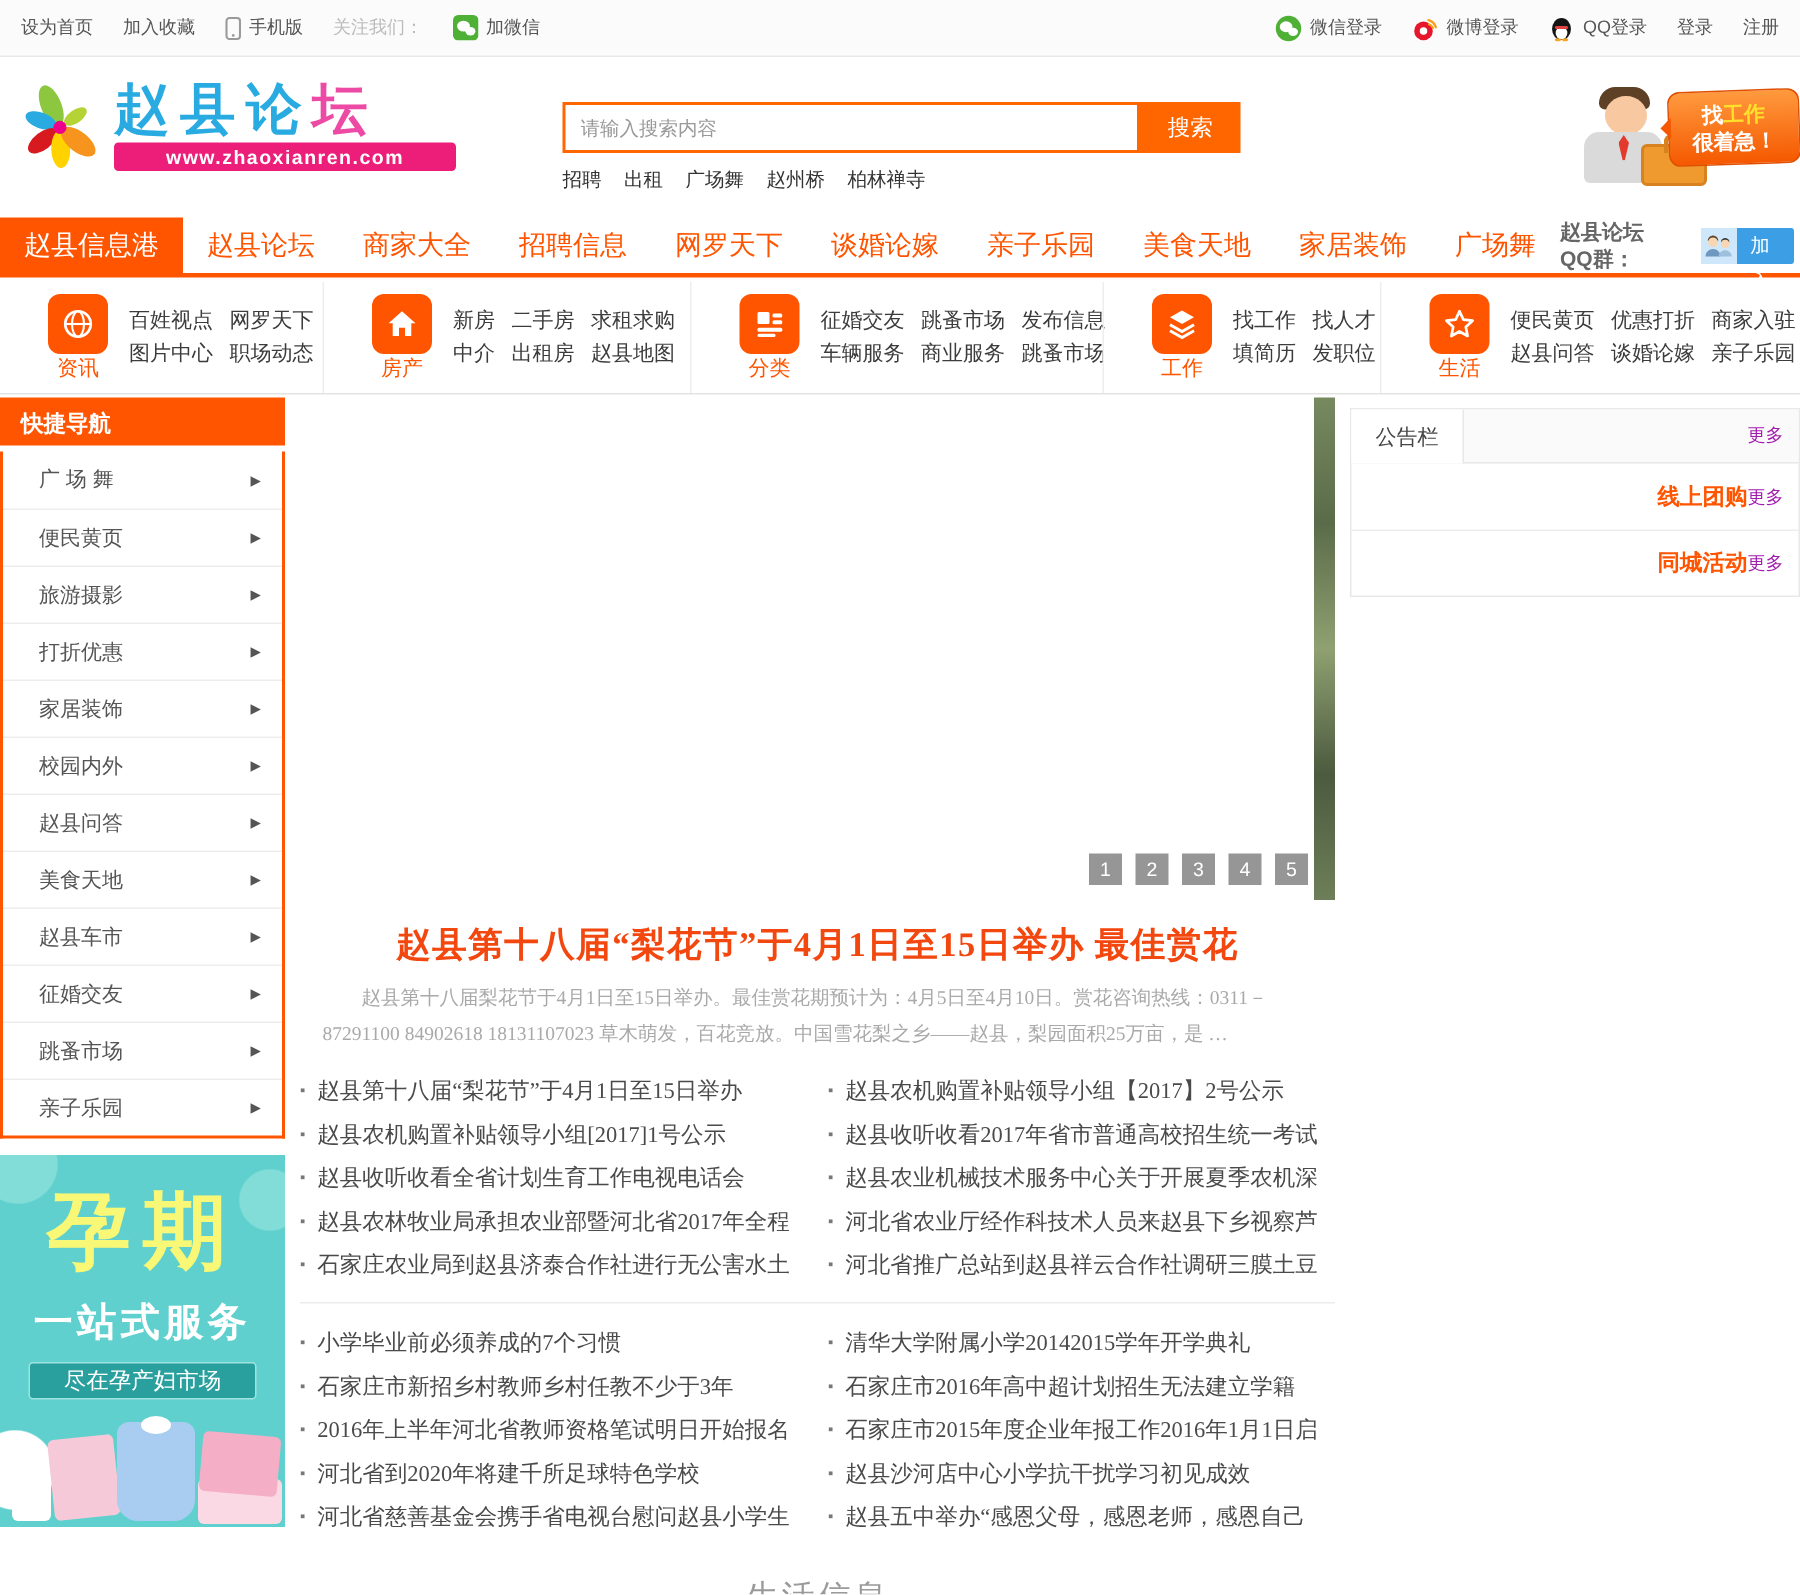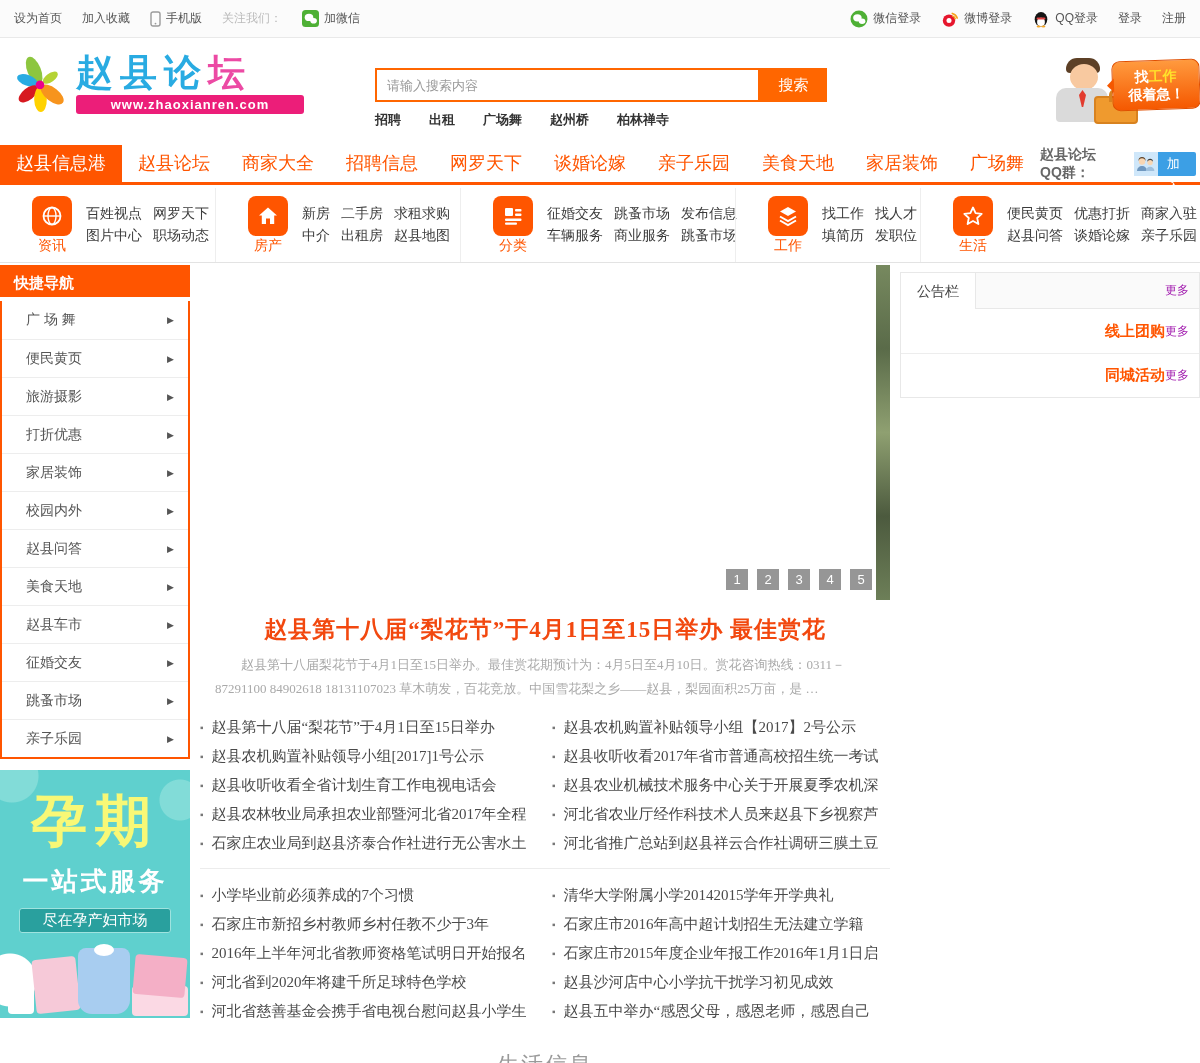--- a/index.html
+++ b/index.html
@@ -24,21 +24,21 @@
   .lc-blue { color:#29abe2; } .lc-pink { color:#ec4aa4; }
   .logo-url { margin-top:2px; background:#ec1e79; color:#fff; font-size:13px; font-weight:bold;
               letter-spacing:1px; text-align:center; padding:2px 8px; border-radius:3px; width:228px; }
   .searchbox { position:absolute; left:375px; top:30px; }
   .search-row { display:flex; }
   .search-input { width:385px; height:34px; border:2px solid #ff6600; padding:0 10px; font-size:13px;
                   color:#333; outline:none; }
   .search-input::placeholder { color:#999; }
   .search-btn { width:67px; height:34px; background:#ff6600; color:#fff; border:none; font-size:15px;
                 cursor:pointer; }
-  .hotwords { display:flex; gap:28px; margin-top:9px; font-size:13px; color:#333;font-weight:bold; }
+  .hotwords { display:flex; gap:15px; margin-top:9px; font-size:13px; color:#333; }
   .hotword { color:#333; cursor:pointer; }
   
   .mascot { position:absolute; left:1048px; top:14px; width:152px; height:90px; cursor:pointer; }
   .bubble { position:absolute; right:0; top:8px; width:88px; background:linear-gradient(#ff9a3e,#f55800);
             border:1px solid #e04f00; border-radius:8px; padding:6px 4px; text-align:center;
             transform:rotate(-2deg); font-size:14px; font-weight:bold; color:#fff; line-height:18px; }
   .bubble:before { content:""; position:absolute; left:-13px; top:16px; border:7px solid transparent;
                    border-right-color:#f55800; }
   .hl { color:#ffe12b; }
   .man-head { position:absolute; left:22px; top:12px; width:28px; height:26px; background:#f8c9a0;

